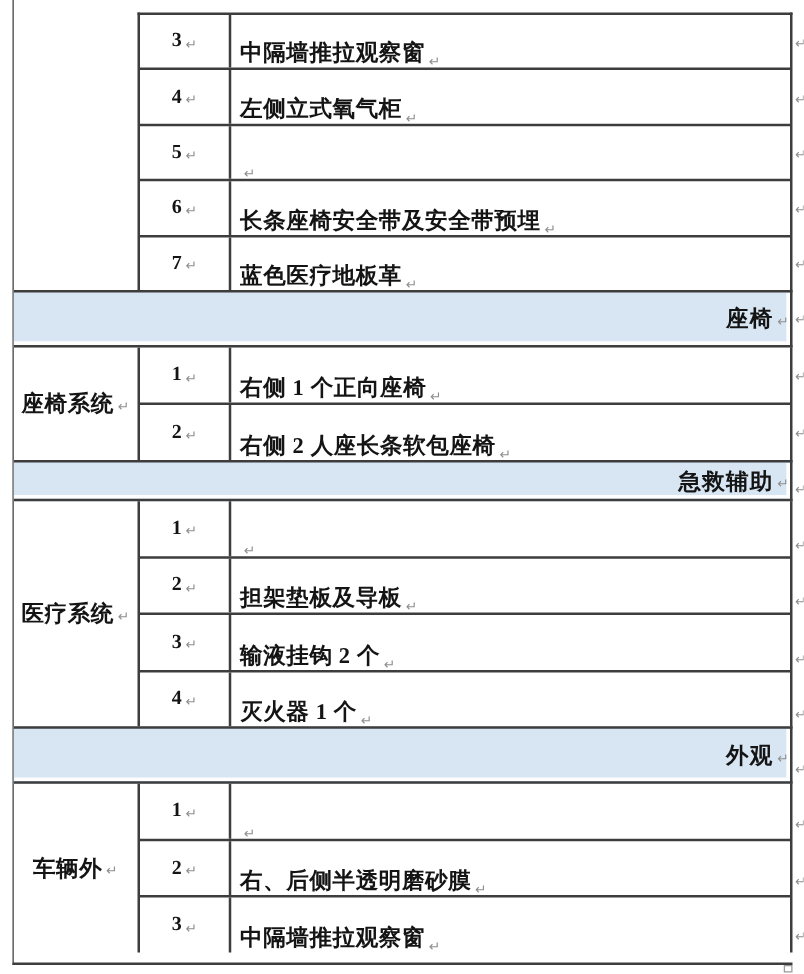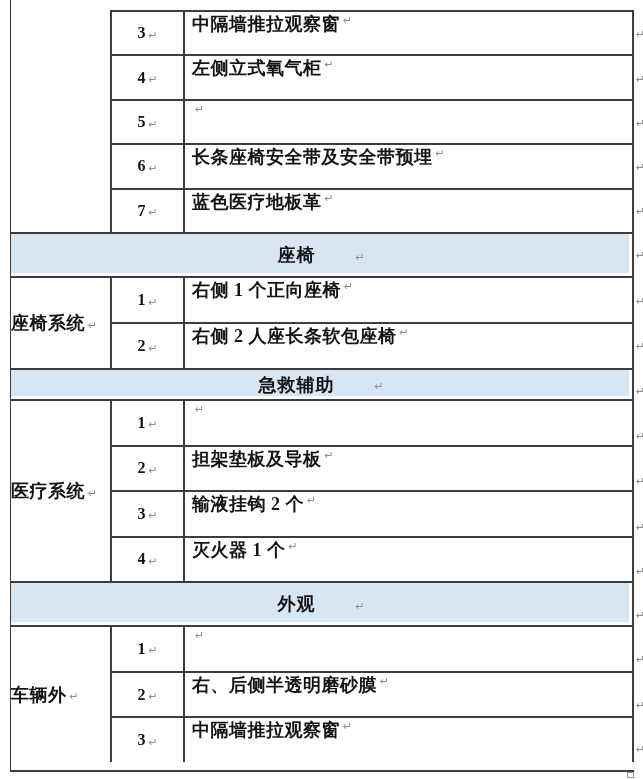--- a/index.html
+++ b/index.html
@@ -13,44 +13,44 @@
     font-family:"Liberation Serif","DejaVu Serif",serif;font-weight:700;color:#141414;
   }
   .tbl{
     position:absolute;left:10px;top:0;width:624px;height:772px;box-sizing:border-box;
     border-left:1px solid var(--bc);
     border-bottom:2px solid var(--bc);
     padding-top:10px;
   }
   .sec{display:flex;box-sizing:border-box;}
   .cat{
-    width:99px;box-sizing:border-box;display:flex;align-items:center;
+    width:99px;box-sizing:border-box;display:flex;align-items:center;justify-content:center;
     font-size:18px;letter-spacing:0.5px;white-space:nowrap;
   }
   .rowswrap{
     flex:1;box-sizing:border-box;border-left:2px solid var(--bc);border-right:2px solid var(--bc);
     display:flex;flex-direction:column;
   }
   .sec-first .rowswrap{border-top:2px solid var(--bc);}
   .row{display:flex;flex:1;box-sizing:border-box;border-bottom:2px solid var(--bc);align-items:stretch;}
   .row:last-child{border-bottom:none;}
   .cell-num{
     width:73px;box-sizing:border-box;border-right:2px solid var(--bc);
     display:flex;align-items:center;justify-content:center;font-size:16px;
   }
   .cell-desc{
-    flex:1;display:flex;align-items:flex-start;padding-left:7px;font-size:18px;letter-spacing:0.5px;
+    flex:1;display:flex;align-items:flex-end;padding-left:7px;font-size:18px;letter-spacing:0.5px;
     white-space:nowrap;overflow:hidden;
   }
   .band{
     box-sizing:border-box;border-top:2px solid var(--bc);border-bottom:2px solid var(--bc);
     border-right:2px solid var(--bc);
     background:var(--band);
     box-shadow:inset -3px 0 0 #fdfdfd, inset 0 -3px 0 #fdfdfd;
-    display:flex;align-items:center;justify-content:center;font-size:18px;letter-spacing:1px;gap:37px;
+    display:flex;align-items:center;justify-content:flex-end;font-size:18px;letter-spacing:1px;
   }
   .pmark{
     font-family:"DejaVu Sans","Liberation Sans",sans-serif;
     font-weight:400;font-size:11px;color:var(--mark);margin-left:3px;position:relative;top:2px;
   }
   .endmark{
     position:absolute;left:636px;
     font-family:"DejaVu Sans","Liberation Sans",sans-serif;
     font-weight:400;font-size:11px;color:var(--mark);line-height:1;
   }

